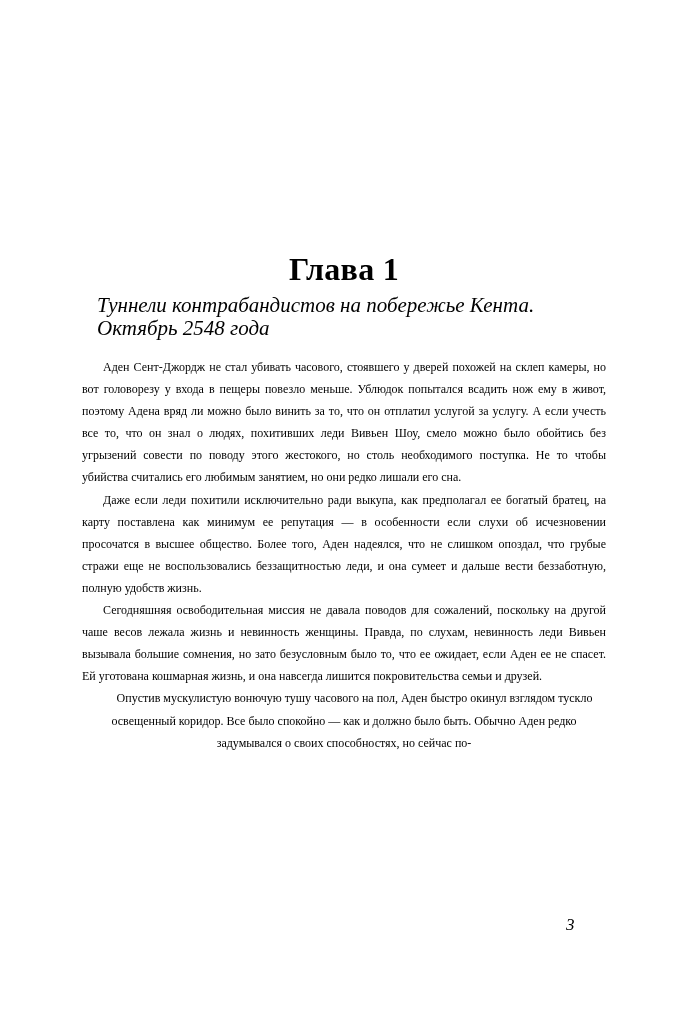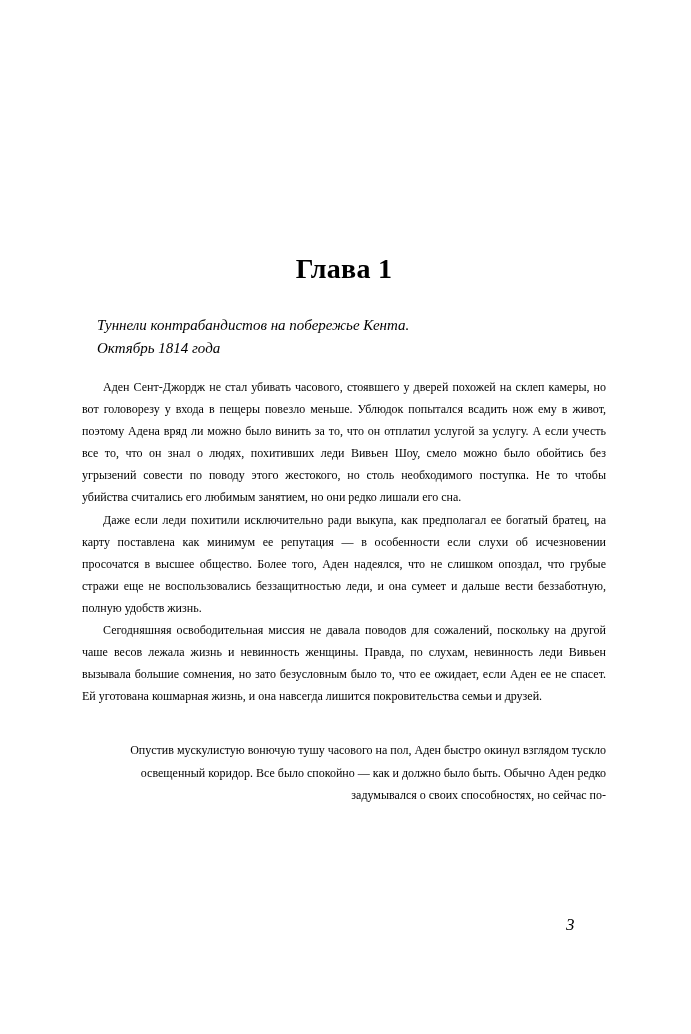--- a/index.html
+++ b/index.html
@@ -20,31 +20,31 @@
     overflow: hidden;
     margin: 0 auto;
   }
   .content {
     position: absolute;
     left: 82px;
     top: 250px;
     width: 524px;
   }
   .chapter-title {
-    font-size: 28px;
+    font-size: 32px;
     font-weight: bold;
     text-align: center;
     letter-spacing: 0.3px;
     line-height: 30px;
-    margin: 0 0 30px 0;
+    margin: 0 0 10px 0;
     padding-top: 4px;
   }
   .epigraph {
     font-style: italic;
-    font-size: 15px;
+    font-size: 21px;
     line-height: 22.5px;
     margin: 0 0 17px 0;
     padding-left: 15px;
     width: 509px;
   }
   .epigraph-line {
     display: block;
     white-space: nowrap;
   }
   .body-text {
@@ -54,22 +54,21 @@
     text-justify: inter-word;
     -webkit-hyphens: none;
     hyphens: none;
   }
   .body-text p {
     margin: 0;
     text-indent: 21px;
     text-align: justify;
   }
   .body-text p.last-para {
-    text-align: right;
-    margin-top: 32px;
+    text-align: center;
   }
   .pagenum {
     position: absolute;
     left: 566px;
     top: 914px;
     font-family: "Liberation Serif", "DejaVu Serif", serif;
     font-style: italic;
     font-size: 17px;
     line-height: 22px;
     color: #000000;
@@ -79,21 +78,21 @@
 <body>
 
 <div class="page">
 
   <div class="content">
 
     <h1 class="chapter-title">Глава 1</h1>
 
     <div class="epigraph">
       <span class="epigraph-line">Туннели контрабандистов на побережье Кента.</span>
-      <span class="epigraph-line">Октябрь 1814 года</span>
+      <span class="epigraph-line">Октябрь 2548 года</span>
     </div>
 
     <div class="body-text">
       <p>Аден Сент-Джордж не стал убивать часового, стоявшего у дверей похожей на склеп камеры, но вот головорезу у входа в пещеры повезло меньше. Ублюдок попытался всадить нож ему в живот, поэтому Адена вряд ли можно было винить за то, что он отплатил услугой за услугу. А если учесть все то, что он знал о людях, похитивших леди Вивьен Шоу, смело можно было обойтись без угрызений совести по поводу этого жестокого, но столь необходимого поступка. Не то чтобы убийства считались его любимым занятием, но они редко лишали его сна.</p>
       <p>Даже если леди похитили исключительно ради выкупа, как предполагал ее богатый братец, на карту поставлена как минимум ее репутация — в особенности если слухи об исчезновении просочатся в высшее общество. Более того, Аден надеялся, что не слишком опоздал, что грубые стражи еще не воспользовались беззащитностью леди, и она сумеет и дальше вести беззаботную, полную удобств жизнь.</p>
       <p>Сегодняшняя освободительная миссия не давала поводов для сожалений, поскольку на другой чаше весов лежала жизнь и невинность женщины. Правда, по слухам, невинность леди Вивьен вызывала большие сомнения, но зато безусловным было то, что ее ожидает, если Аден ее не спасет. Ей уготована кошмарная жизнь, и она навсегда лишится покровительства семьи и друзей.</p>
       <p class="last-para">Опустив мускулистую вонючую тушу часового на пол, Аден быстро окинул взглядом тускло освещенный коридор. Все было спокойно — как и должно было быть. Обычно Аден редко задумывался о своих способностях, но сейчас по-</p>
     </div>
 
   </div>

